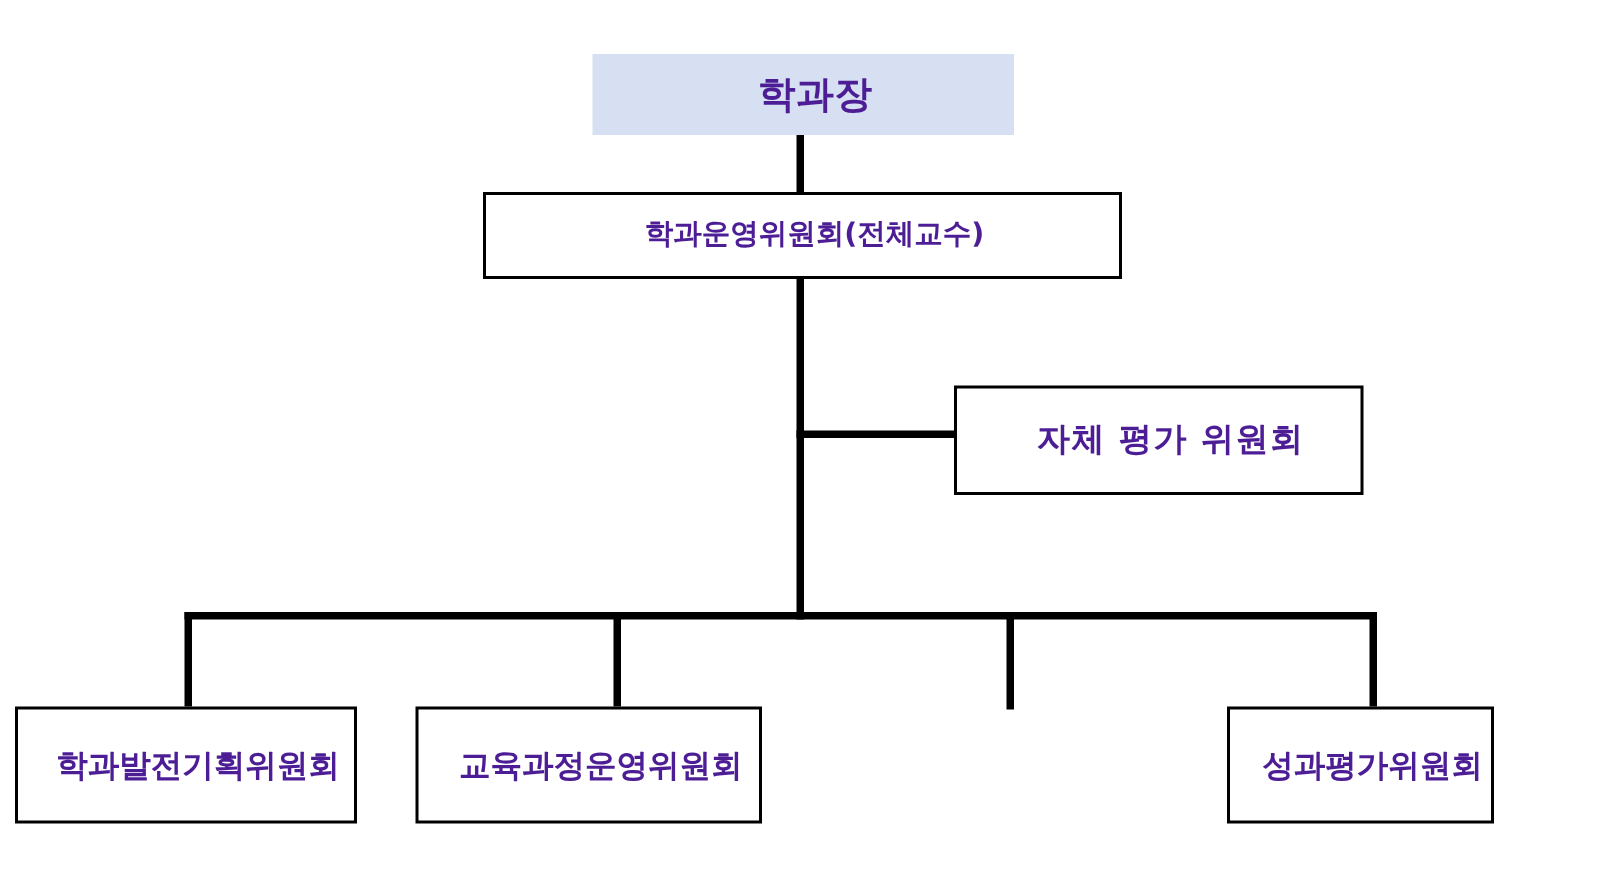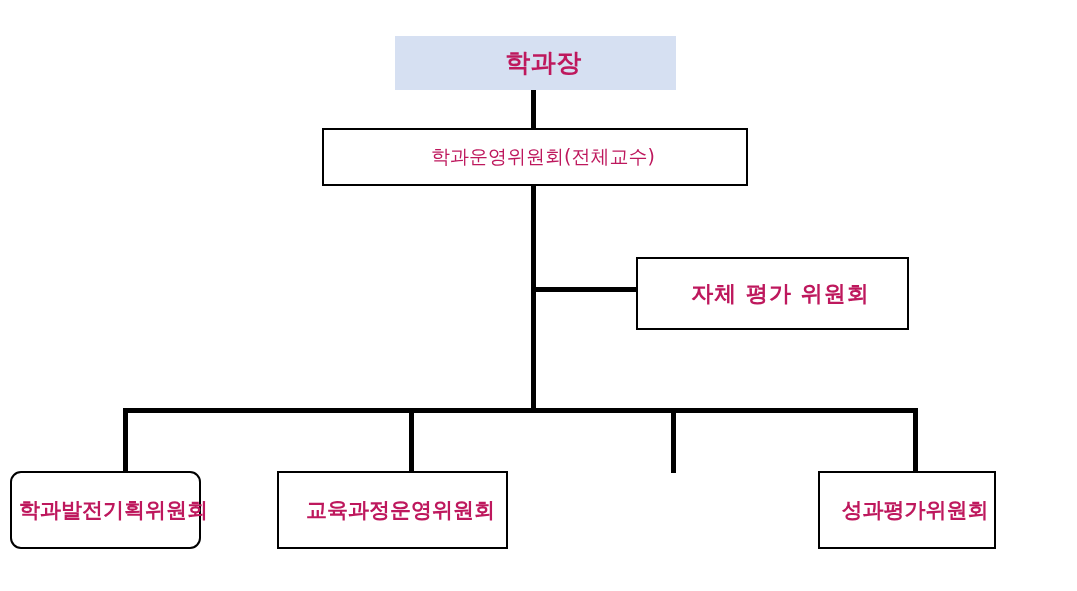--- a/index.html
+++ b/index.html
@@ -18,21 +18,21 @@
     background: #ffffff;
     overflow: hidden;
   }
   .node {
     position: absolute;
     box-sizing: border-box;
     display: flex;
     align-items: center;
     justify-content: center;
     text-align: center;
-    color: #be185d;
+    color: #4c1d95;
     line-height: 1.15;
     white-space: nowrap;
     padding-left: 16px;
   }
   .node-outlined {
     border: 2px solid #000000;
     background: #ffffff;
   }
   .node-filled {
     border: none;
@@ -44,36 +44,36 @@
     width: 281px; height: 54px;
     background: #d6e0f2;
     font-size: 25px;
     font-weight: bold;
     letter-spacing: 0.5px;
   }
   #node-operating {
     left: 322px;  top: 128px;
     width: 426px; height: 58px;
     font-size: 19px;
-    font-weight: normal;
+    font-weight: bold;
   }
   #node-self-eval {
     left: 636px;  top: 257px;
     width: 273px; height: 73px;
     font-size: 22px;
     font-weight: bold;
     letter-spacing: 1px;
   }
   .node-leaf {
     top: 471px;
     height: 78px;
     font-size: 21px;
     font-weight: bold;
   }
-  #node-leaf-0 { left: 10px;   width: 191px; border-radius: 11px; }
+  #node-leaf-0 { left: 10px;   width: 228px; }
   #node-leaf-1 { left: 277px;  width: 231px; font-family: Liberation Serif, serif; }
   #node-leaf-2 { left: 543px;  width: 234px; }
   #node-leaf-3 { left: 818px;  width: 178px; }
 
   
   .conn {
     position: absolute;
     background: #000000;
   }
   

